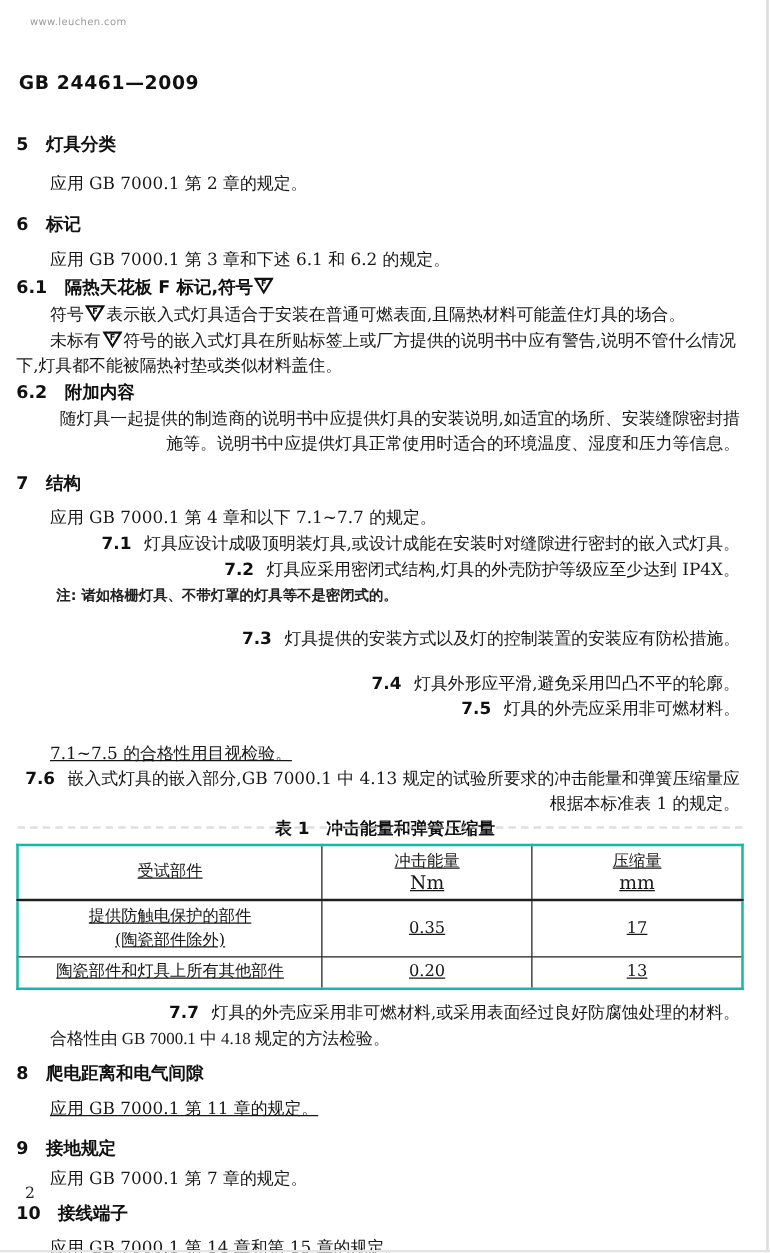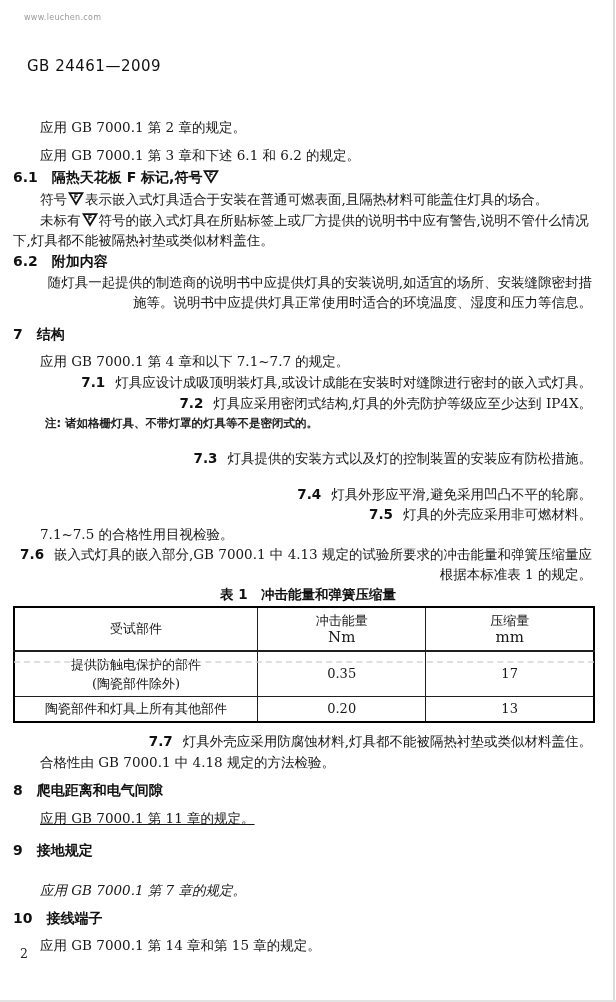--- a/index.html
+++ b/index.html
@@ -5,37 +5,37 @@
   html,body{margin:0;padding:0;}
   body{
     width:616px;height:1002px;overflow:hidden;background:#ffffff;position:relative;
     font-family:"DejaVu Serif","Liberation Serif",serif;
     color:#171717;font-size:13.5px;line-height:20px;
   }
   .edge-right{position:absolute;top:0;right:1px;width:2px;height:1002px;background:#dcdcdc;}
   .edge-bottom{position:absolute;left:0;bottom:0;width:616px;height:2px;background:#e3e3e3;}
   .watermark{position:absolute;left:24px;top:8px;font-size:8px;color:#9a9a9a;
     font-family:"DejaVu Sans","Liberation Sans",sans-serif;letter-spacing:.3px;}
-  .doc-code{position:absolute;left:27px;top:56px;font-size:15px;font-weight:normal;
+  .doc-code{position:absolute;left:15px;top:56px;font-size:15px;font-weight:bold;
     font-family:"DejaVu Sans","Liberation Sans",sans-serif;letter-spacing:.5px;color:#111;}
   main{padding-top:106px;}
   main > *{margin:0;}
   .sec-heading{margin-left:13px;margin-right:22px;font-weight:bold;font-size:14px;
     font-family:"DejaVu Sans","Liberation Sans",sans-serif;color:#111;white-space:nowrap;}
   .sec-num{display:inline-block;margin-right:14px;}
   .p-indent{margin-left:13px;margin-right:24px;text-indent:2em;}
   .clause{margin-left:13px;margin-right:24px;text-align:right;}
   .c-num{font-family:"DejaVu Sans","Liberation Sans",sans-serif;font-weight:bold;margin-right:10px;color:#111;}
   .note{margin-left:45px;margin-right:24px;font-size:11.5px;line-height:18px;font-weight:bold;
     font-family:"DejaVu Sans","Liberation Sans",sans-serif;color:#222;}
   .tbl-caption{text-align:center;font-weight:bold;font-size:13.5px;
     font-family:"DejaVu Sans","Liberation Sans",sans-serif;color:#111;}
   table.std{border-collapse:collapse;margin-left:13px;width:582px;table-layout:fixed;
     font-size:13px;color:#171717;}
-  table.std{border:2px solid #000000;}
+  table.std{border:2px solid #14b8a6;text-decoration:underline;}
   table.std th, table.std td{border:1px solid #1f1f1f;text-align:center;vertical-align:middle;
     font-weight:normal;padding:1px 4px;}
   table.std thead tr{border-bottom:2px solid #1f1f1f;}
   .hd2{display:block;line-height:17px;}
   .hd2.latin{font-size:15px;}
   .cell2{display:block;line-height:19px;}
   tr.r1 th, tr.r1 td{height:40px;}
   tr.r2 th, tr.r2 td{height:42px;}
   tr.r3 th, tr.r3 td{height:22px;}
   .fsym{display:inline-block;width:16px;height:15px;vertical-align:-2px;margin:0 1px;}
@@ -45,22 +45,28 @@
   .page-num{position:absolute;left:20px;top:944px;font-size:12.5px;color:#222;}
 </style>
 </head>
 <body>
 
 <div class="watermark">www.leuchen.com</div>
 <div class="doc-code">GB 24461—2009</div>
 
 <main>
 
+  <div class="sec-heading" style="margin-top:0;">
+    <span class="sec-num">5</span><span>灯具分类</span>
+  </div>
   <p class="p-indent" style="margin-top:11px;">应用 GB 7000.1 第 2 章的规定。</p>
 
+  <div class="sec-heading" style="margin-top:13px;">
+    <span class="sec-num">6</span><span>标记</span>
+  </div>
   <p class="p-indent" style="margin-top:8px;">应用 GB 7000.1 第 3 章和下述 6.1 和 6.2 的规定。</p>
 
   <div class="sec-heading" style="margin-top:2px;">
     <span class="sec-num">6.1</span><span>隔热天花板 F 标记,符号</span><span class="fsym"><svg viewBox="0 0 22 19">
           <path d="M2 2 H20 L11 17 Z" fill="none" stroke="#111" stroke-width="2.4"></path>
           <text x="11" y="10" text-anchor="middle" font-size="9" font-weight="bold" fill="#111" font-family="DejaVu Sans, sans-serif">F</text>
         </svg></span>
   </div>
   <p class="p-indent" style="margin-top:2px;"><span>符号</span><span class="fsym"><svg viewBox="0 0 22 19">
           <path d="M2 2 H20 L11 17 Z" fill="none" stroke="#111" stroke-width="2.4"></path>
@@ -80,21 +86,21 @@
     <span class="sec-num">7</span><span>结构</span>
   </div>
   <p class="p-indent" style="margin-top:7px;">应用 GB 7000.1 第 4 章和以下 7.1~7.7 的规定。</p>
 
   <p class="clause" style="margin-top:1px;"><b class="c-num">7.1</b><span>灯具应设计成吸顶明装灯具,或设计成能在安装时对缝隙进行密封的嵌入式灯具。</span></p>
   <p class="clause" style="margin-top:1px;"><b class="c-num">7.2</b><span>灯具应采用密闭式结构,灯具的外壳防护等级应至少达到 IP4X。</span></p>
   <p class="note" style="margin-top:1px;">注: 诸如格栅灯具、不带灯罩的灯具等不是密闭式的。</p>
   <p class="clause" style="margin-top:16px;"><b class="c-num">7.3</b><span>灯具提供的安装方式以及灯的控制装置的安装应有防松措施。</span></p>
   <p class="clause" style="margin-top:16px;"><b class="c-num">7.4</b><span>灯具外形应平滑,避免采用凹凸不平的轮廓。</span></p>
   <p class="clause" style="margin-top:0;"><b class="c-num">7.5</b><span>灯具的外壳应采用非可燃材料。</span></p>
-  <p class="p-indent" style="margin-top:0;">7.1~7.5 的合格性用目视检验。</p>
+  <p class="p-indent" style="margin-top:16px;text-decoration:underline;">7.1~7.5 的合格性用目视检验。</p>
   <p class="clause" style="margin-top:0;"><b class="c-num">7.6</b><span>嵌入式灯具的嵌入部分,GB 7000.1 中 4.13 规定的试验所要求的冲击能量和弹簧压缩量应根据本标准表 1 的规定。</span></p>
 
   <div class="tbl-caption" style="margin-top:0;">表 1　冲击能量和弹簧压缩量</div>
   <table class="std" style="margin-top:2px;">
     <colgroup>
         <col style="width:42%">
         <col style="width:29%">
         <col style="width:29%">
       </colgroup>
     <thead>
@@ -120,32 +126,32 @@
         <td>17</td>
       </tr>
       <tr class="r3">
         <td>陶瓷部件和灯具上所有其他部件</td>
         <td>0.20</td>
         <td>13</td>
       </tr>
     </tbody>
   </table>
 
-  <p class="clause" style="margin-top:8px;"><b class="c-num">7.7</b><span>灯具外壳应采用防腐蚀材料,灯具都不能被隔热衬垫或类似材料盖住。</span></p>
-  <p class="p-indent" style="margin-top:1px;">合格性由 GB 7000.1 中 4.18 规定的方法检验。</p>
+  <p class="clause" style="margin-top:8px;"><b class="c-num">7.7</b><span>灯具的外壳应采用非可燃材料,或采用表面经过良好防腐蚀处理的材料。</span></p>
+  <p class="p-indent" style="margin-top:1px;font-family:Liberation Serif, serif;">合格性由 GB 7000.1 中 4.18 规定的方法检验。</p>
 
   <div class="sec-heading" style="margin-top:8px;">
     <span class="sec-num">8</span><span>爬电距离和电气间隙</span>
   </div>
   <p class="p-indent" style="margin-top:8px;text-decoration:underline;">应用 GB 7000.1 第 11 章的规定。</p>
 
   <div class="sec-heading" style="margin-top:12px;">
     <span class="sec-num">9</span><span>接地规定</span>
   </div>
-  <p class="p-indent" style="margin-top:20px;font-style:italic;">应用 GB 7000.1 第 7 章的规定。</p>
+  <p class="p-indent" style="margin-top:4px;">应用 GB 7000.1 第 7 章的规定。</p>
 
   <div class="sec-heading" style="margin-top:8px;">
     <span class="sec-num">10</span><span>接线端子</span>
   </div>
   <p class="p-indent" style="margin-top:7px;">应用 GB 7000.1 第 14 章和第 15 章的规定。</p>
 
 </main>
 
 <div class="artifact-band"></div>
 <div class="page-num">2</div>

